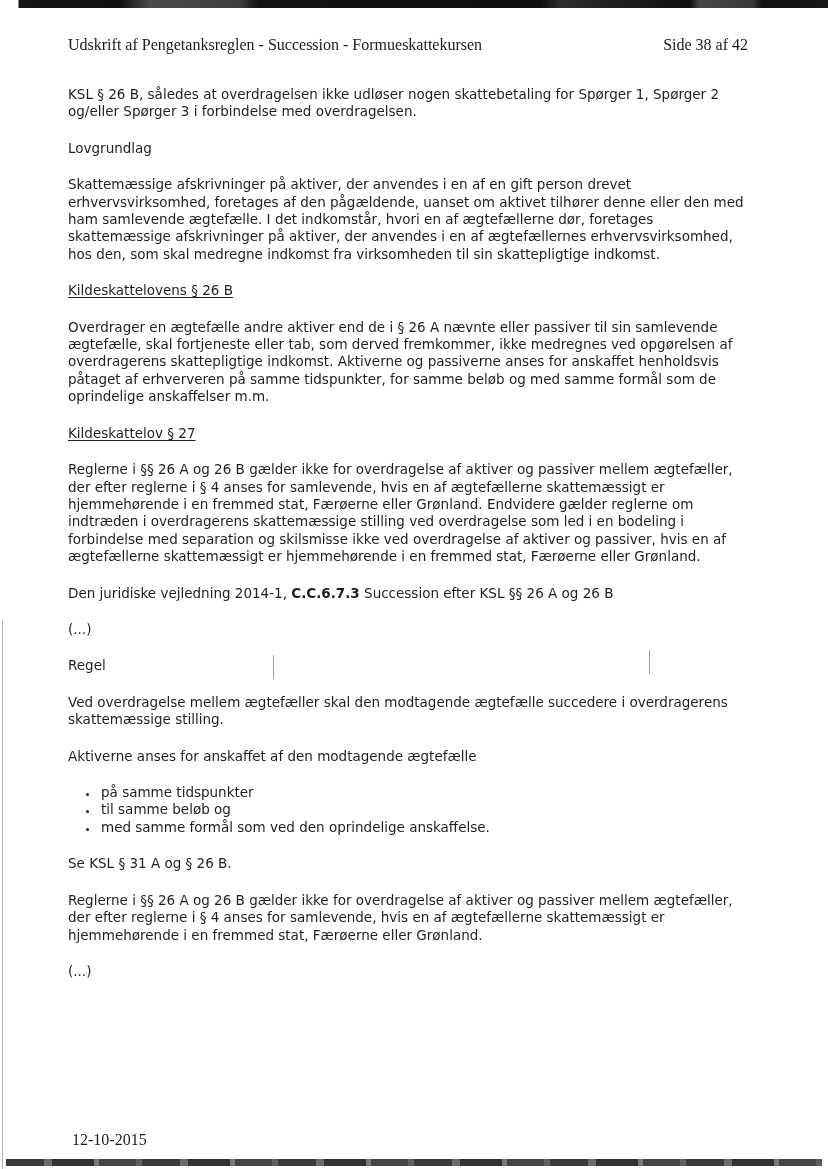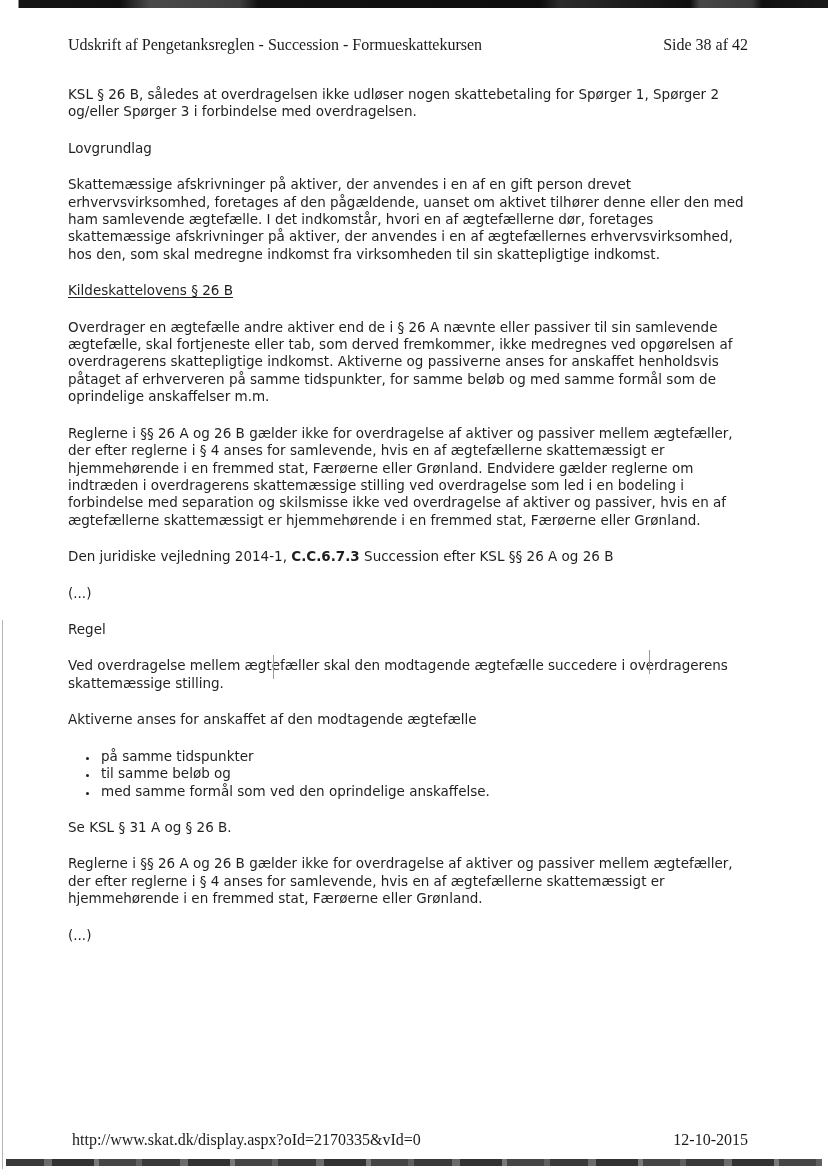--- a/index.html
+++ b/index.html
@@ -82,20 +82,21 @@
 
     <p>KSL § 26 B, således at overdragelsen ikke udløser nogen skattebetaling for Spørger 1, Spørger 2 og/eller Spørger 3 i forbindelse med overdragelsen.</p>
 
     <p class="italic">Lovgrundlag</p>
 
     <p>Skattemæssige afskrivninger på aktiver, der anvendes i en af en gift person drevet erhvervsvirksomhed, foretages af den pågældende, uanset om aktivet tilhører denne eller den med ham samlevende ægtefælle. I det indkomstår, hvori en af ægtefællerne dør, foretages skattemæssige afskrivninger på aktiver, der anvendes i en af ægtefællernes erhvervsvirksomhed, hos den, som skal medregne indkomst fra virksomheden til sin skattepligtige indkomst.</p>
 
     <p class="underline">Kildeskattelovens § 26 B</p>
     <p>Overdrager en ægtefælle andre aktiver end de i § 26 A nævnte eller passiver til sin samlevende ægtefælle, skal fortjeneste eller tab, som derved fremkommer, ikke medregnes ved opgørelsen af overdragerens skattepligtige indkomst. Aktiverne og passiverne anses for anskaffet henholdsvis påtaget af erhververen på samme tidspunkter, for samme beløb og med samme formål som de oprindelige anskaffelser m.m.</p>
 
+    <p class="underline">Kildeskattelov § 27</p>
     <p>Reglerne i §§ 26 A og 26 B gælder ikke for overdragelse af aktiver og passiver mellem ægtefæller, der efter reglerne i § 4 anses for samlevende, hvis en af ægtefællerne skattemæssigt er hjemmehørende i en fremmed stat, Færøerne eller Grønland. Endvidere gælder reglerne om indtræden i overdragerens skattemæssige stilling ved overdragelse som led i en bodeling i forbindelse med separation og skilsmisse ikke ved overdragelse af aktiver og passiver, hvis en af ægtefællerne skattemæssigt er hjemmehørende i en fremmed stat, Færøerne eller Grønland.</p>
 
 
     <p><span>Den juridiske vejledning 2014-1, </span><b>C.C.6.7.3</b><span> Succession efter KSL §§ 26 A og 26 B</span></p>
 
     <p>(...)</p>
 
     <p class="italic">Regel</p>
 
     <p>Ved overdragelse mellem ægtefæller skal den modtagende ægtefælle succedere i overdragerens skattemæssige stilling.</p>
@@ -113,19 +114,18 @@
 
     <p>(...)</p>
 
   </div>
 
   <div class="artifact left-edge"></div>
   <div class="artifact tick-1"></div>
   <div class="artifact tick-2"></div>
 
   <div class="print-footer">
-    <span>http://www.skat.dk/display.aspx?oId=2170335&amp;vId=0</span>
     <span>12-10-2015</span>
   </div>
 
   <div class="scan-strip-bottom"></div>
 
 </div>
 
 </body></html>

